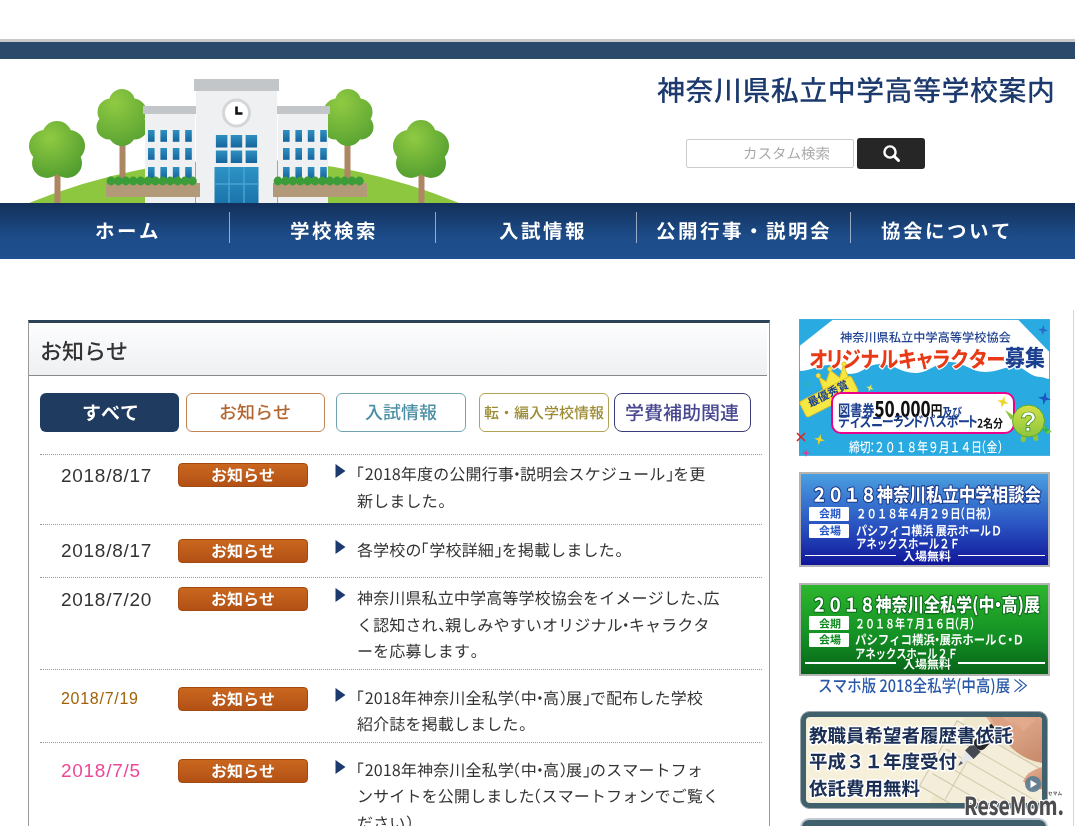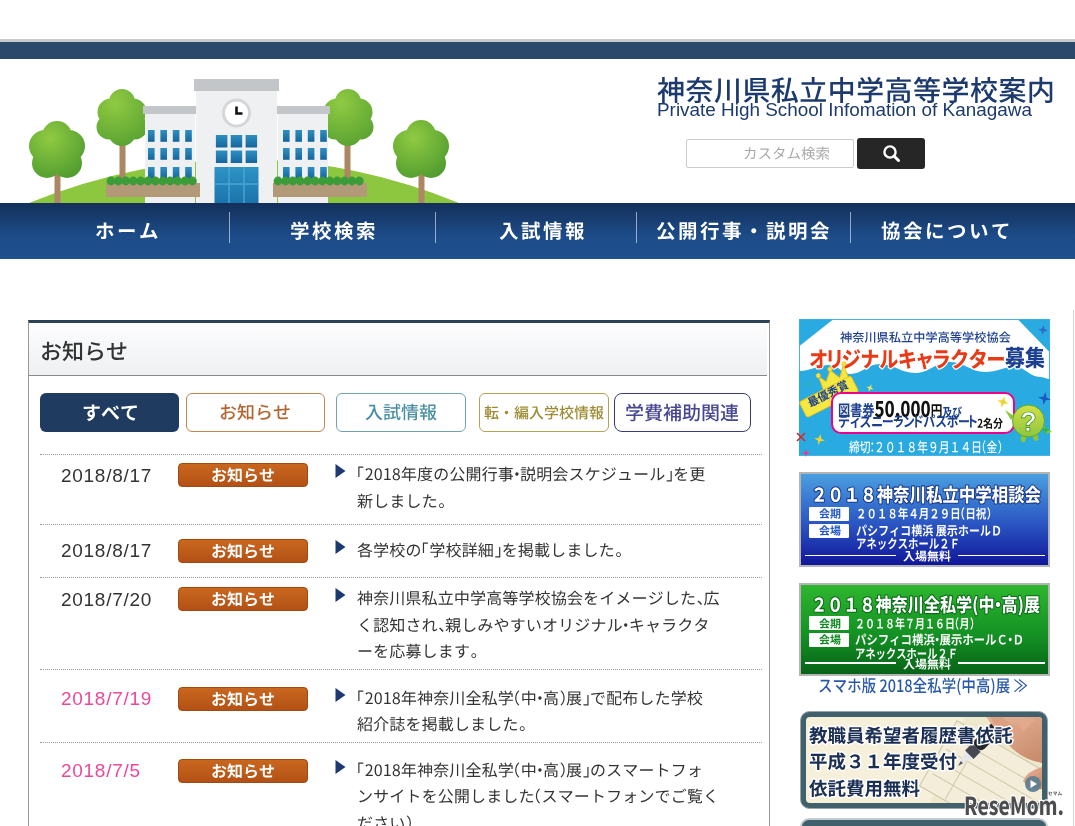--- a/index.html
+++ b/index.html
@@ -20,21 +20,20 @@
           <use href="#g7" x="7112"></use>
           <use href="#g8" x="8129"></use>
           <use href="#g9" x="9145"></use>
           <use href="#g7" x="10161"></use>
           <use href="#g10" x="11177"></use>
           <use href="#g11" x="12193"></use>
           <use href="#g12" x="13209"></use>
         </g>
       </svg>
     </div>
-<div class="abs" style="left:657px;top:99px;font-size:18.9px;color:#1c3a6e;white-space:nowrap">Private High School Infomation of Kanagawa</div>
 <div class="abs" style="left:686px;top:139px;width:166px;height:27px;border:1px solid #ccc;border-radius:2px;background:#fff"></div>
 <div style="position:absolute;left:743.0px;top:145.8px;">
       <svg width="87" height="14" viewBox="0 0 87 14" style="overflow:visible;display:block">
         <g transform="translate(0.0 12.76) scale(0.0145 -0.0145)" fill="#a9a9a9">
           <use href="#g13" x="0"></use>
           <use href="#g14" x="1000"></use>
           <use href="#g15" x="2000"></use>
           <use href="#g16" x="3000"></use>
           <use href="#g17" x="4000"></use>
           <use href="#g18" x="5000"></use>
@@ -507,21 +506,21 @@
           <use href="#g87" x="1009"></use>
           <use href="#g132" x="2019"></use>
           <use href="#g133" x="3028"></use>
           <use href="#g90" x="4038"></use>
           <use href="#g91" x="5047"></use>
           <use href="#g123" x="6056"></use>
           <use href="#g93" x="7104"></use>
         </g>
       </svg>
     </div>
-<div class="abs" style="left:61px;top:689.0px;font-size:19px;color:#ec4899;letter-spacing:0.72px;line-height:19px">2018/7/19</div>
+<div class="abs" style="left:61px;top:689.0px;font-size:16px;color:#a16207;letter-spacing:0.72px;line-height:19px">2018/7/19</div>
 <div class="abs" style="left:178px;top:686.5px;width:130px;height:24px;background:linear-gradient(180deg,#c9671f,#b35116);border:1px solid #a04a12;border-radius:4px;box-sizing:border-box"></div>
 <div style="position:absolute;left:211.0px;top:690.7px;">
       <svg width="64" height="16" viewBox="0 0 64 16" style="overflow:visible;display:block">
         <g transform="translate(0.0 14.08) scale(0.0160 -0.0160)" fill="#fff">
           <use href="#g61" x="0"></use>
           <use href="#g62" x="1000"></use>
           <use href="#g63" x="2000"></use>
           <use href="#g64" x="3000"></use>
         </g>
       </svg>

